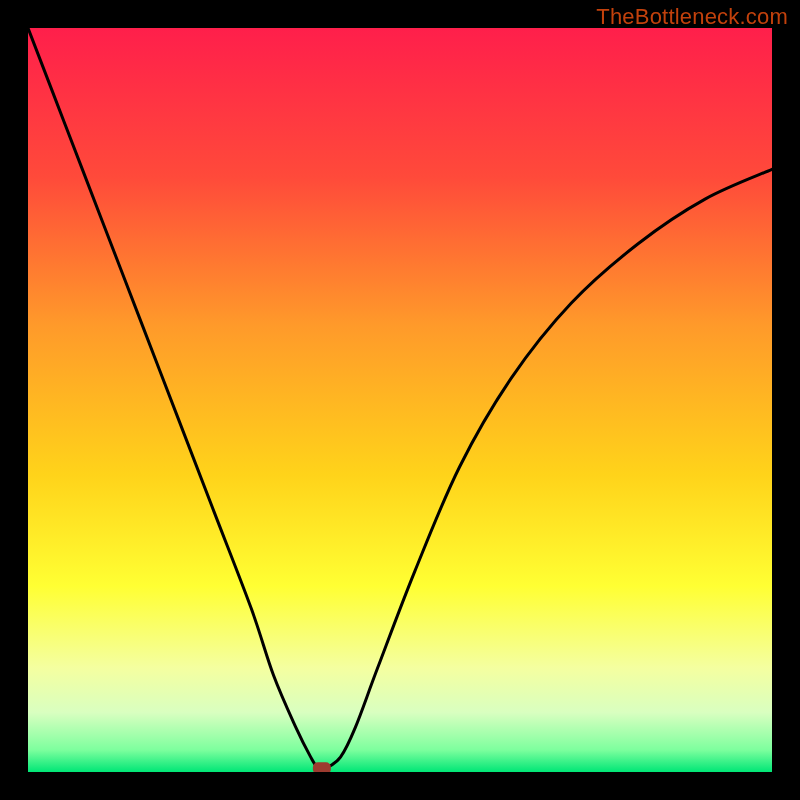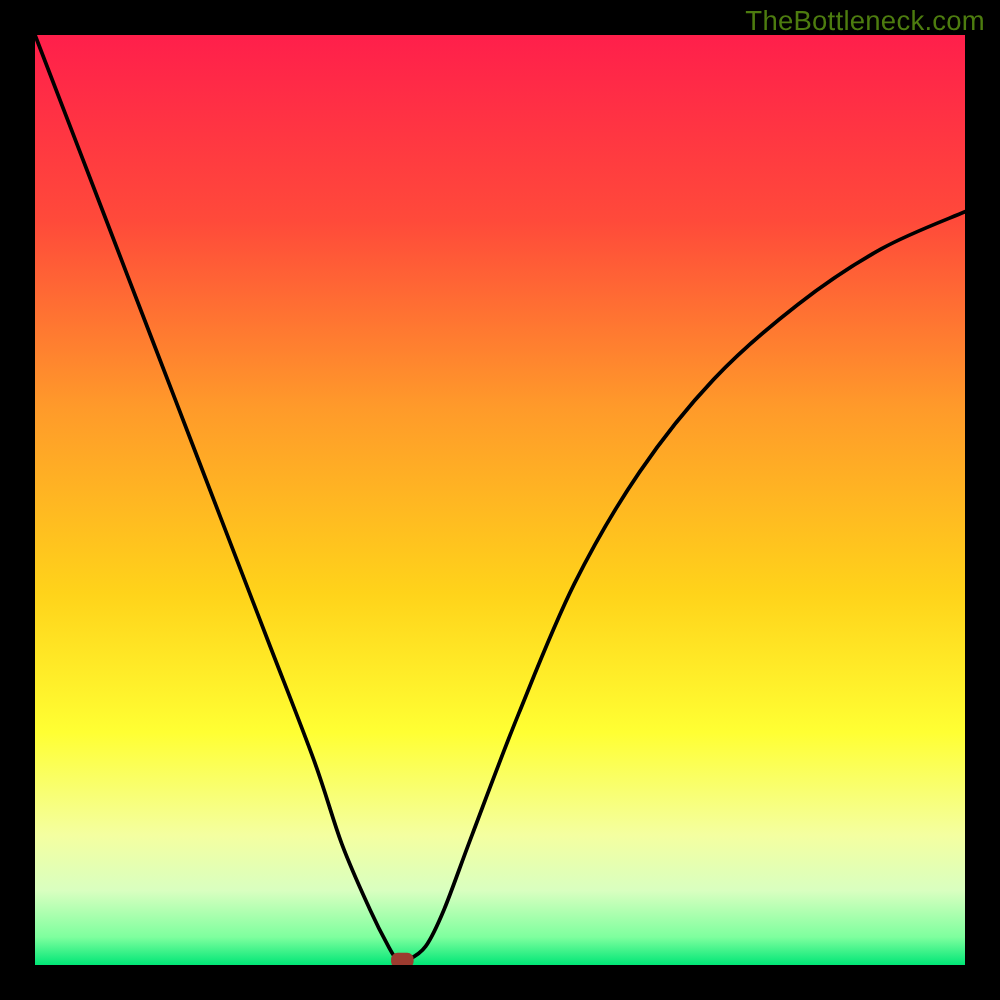--- a/index.html
+++ b/index.html
@@ -21,21 +21,21 @@
     left: 28px;
     top: 28px;
     width: 744px;
     height: 744px;
     overflow: hidden;
   }
   .watermark {
     position: absolute;
     top: 4px;
     right: 12px;
-    color: #4d7c0f;
+    color: #c2410c;
     font-size: 22px;
     font-weight: 500;
     letter-spacing: 0.2px;
     z-index: 5;
   }
   svg {
     display: block;
   }
 </style>
 </head>

